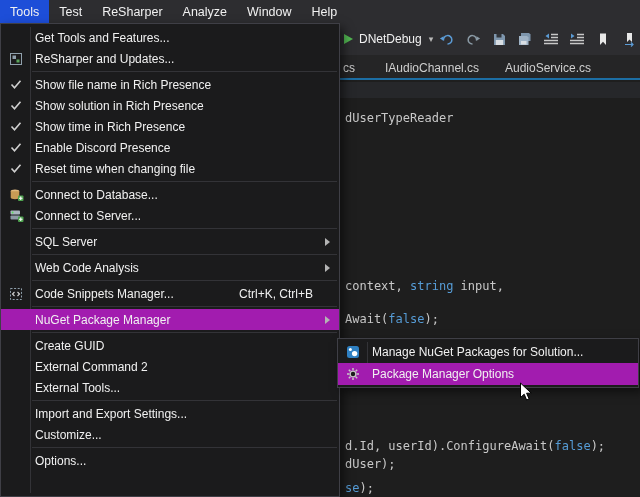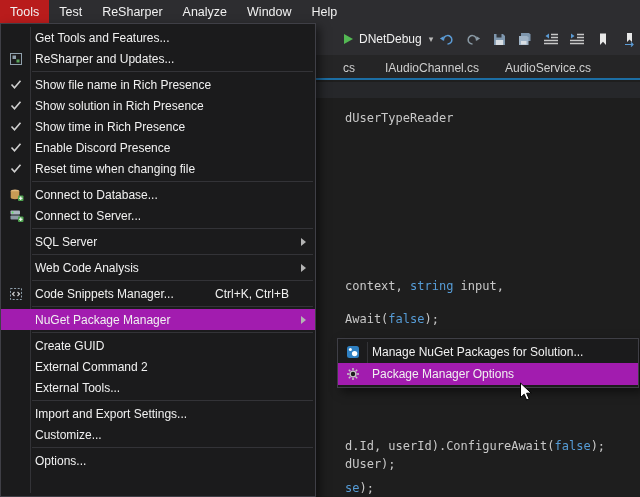--- a/index.html
+++ b/index.html
@@ -4,21 +4,21 @@
 <style>
   * { margin:0; padding:0; box-sizing:border-box; }
   html,body { width:640px; height:497px; }
   body { position:relative; overflow:hidden; background:#1e1e1e;
          font-family:"Liberation Sans", sans-serif; }
 
   
   .menubar { position:absolute; top:0; left:0; right:0; height:23px;
              background:#2d2d30; display:flex; color:#f1f1f1; font-size:12.5px; z-index:4; }
   .mitem { padding:0 10px; display:flex; align-items:center; cursor:default; }
-  .mitem.active { background:#b91c1c; }
+  .mitem.active { background:#1d4ed8; }
 
   
   .toolbar { position:absolute; top:23px; left:0; right:0; height:32px; background:#2d2d30; }
   .run-group { position:absolute; left:344px; top:6px; height:20px; display:flex;
                align-items:center; gap:6px; color:#f1f1f1; font-size:12px; }
   .play { width:0; height:0; border-left:9px solid #53b853;
           border-top:5px solid transparent; border-bottom:5px solid transparent; }
   .dd { color:#b8b8b8; font-size:9px; margin-left:1px; }
   .tb-icons { position:absolute; left:438px; top:4px; height:24px;
               display:flex; gap:8px; align-items:center; }
@@ -35,21 +35,21 @@
   .editor { position:absolute; top:82px; left:0; right:0; bottom:0; background:#1e1e1e; }
   .navband { position:absolute; top:82px; left:0; right:0; height:16px; background:#26272a;
              color:#c8c8c8; font-family:"DejaVu Sans Mono", monospace; font-size:12px; z-index:1; }
   .navband span { position:absolute; left:345px; top:1px;margin-top:28px; }
   .codeline { position:absolute; left:345px; font-family:"DejaVu Sans Mono", monospace;
               font-size:12px; white-space:pre; }
   .cl0{top:197px} .cl1{top:230px} .cl2{top:357px} .cl3{top:375px} .cl4{top:399px}
   .seg.gray { color:#c8c8c8; } .seg.blue { color:#569cd6; }
 
   
-  .menu { position:absolute; top:23px; left:0; width:316px; bottom:0;
+  .menu { position:absolute; top:23px; left:0; width:340px; bottom:0;
           background:#1b1b1c; border:1px solid #3f3f46; box-shadow:4px 4px 9px rgba(0,0,0,.5);
           padding:3px 0; z-index:5; }
   .menu::before, .submenu::before { content:""; position:absolute; left:29px; top:3px;
           bottom:3px; width:1px; background:#333337; }
   .menurow { position:relative; height:21px; display:flex; align-items:center;
              color:#f1f1f1; font-size:12px; cursor:default; }
   .submenu .menurow { height:22px; }
   .menurow.hl { background:#a21caf; }
   .gutter { width:30px; flex:none; display:flex; align-items:center; justify-content:center; }
   .mlabel { margin-left:4px; white-space:nowrap; }

